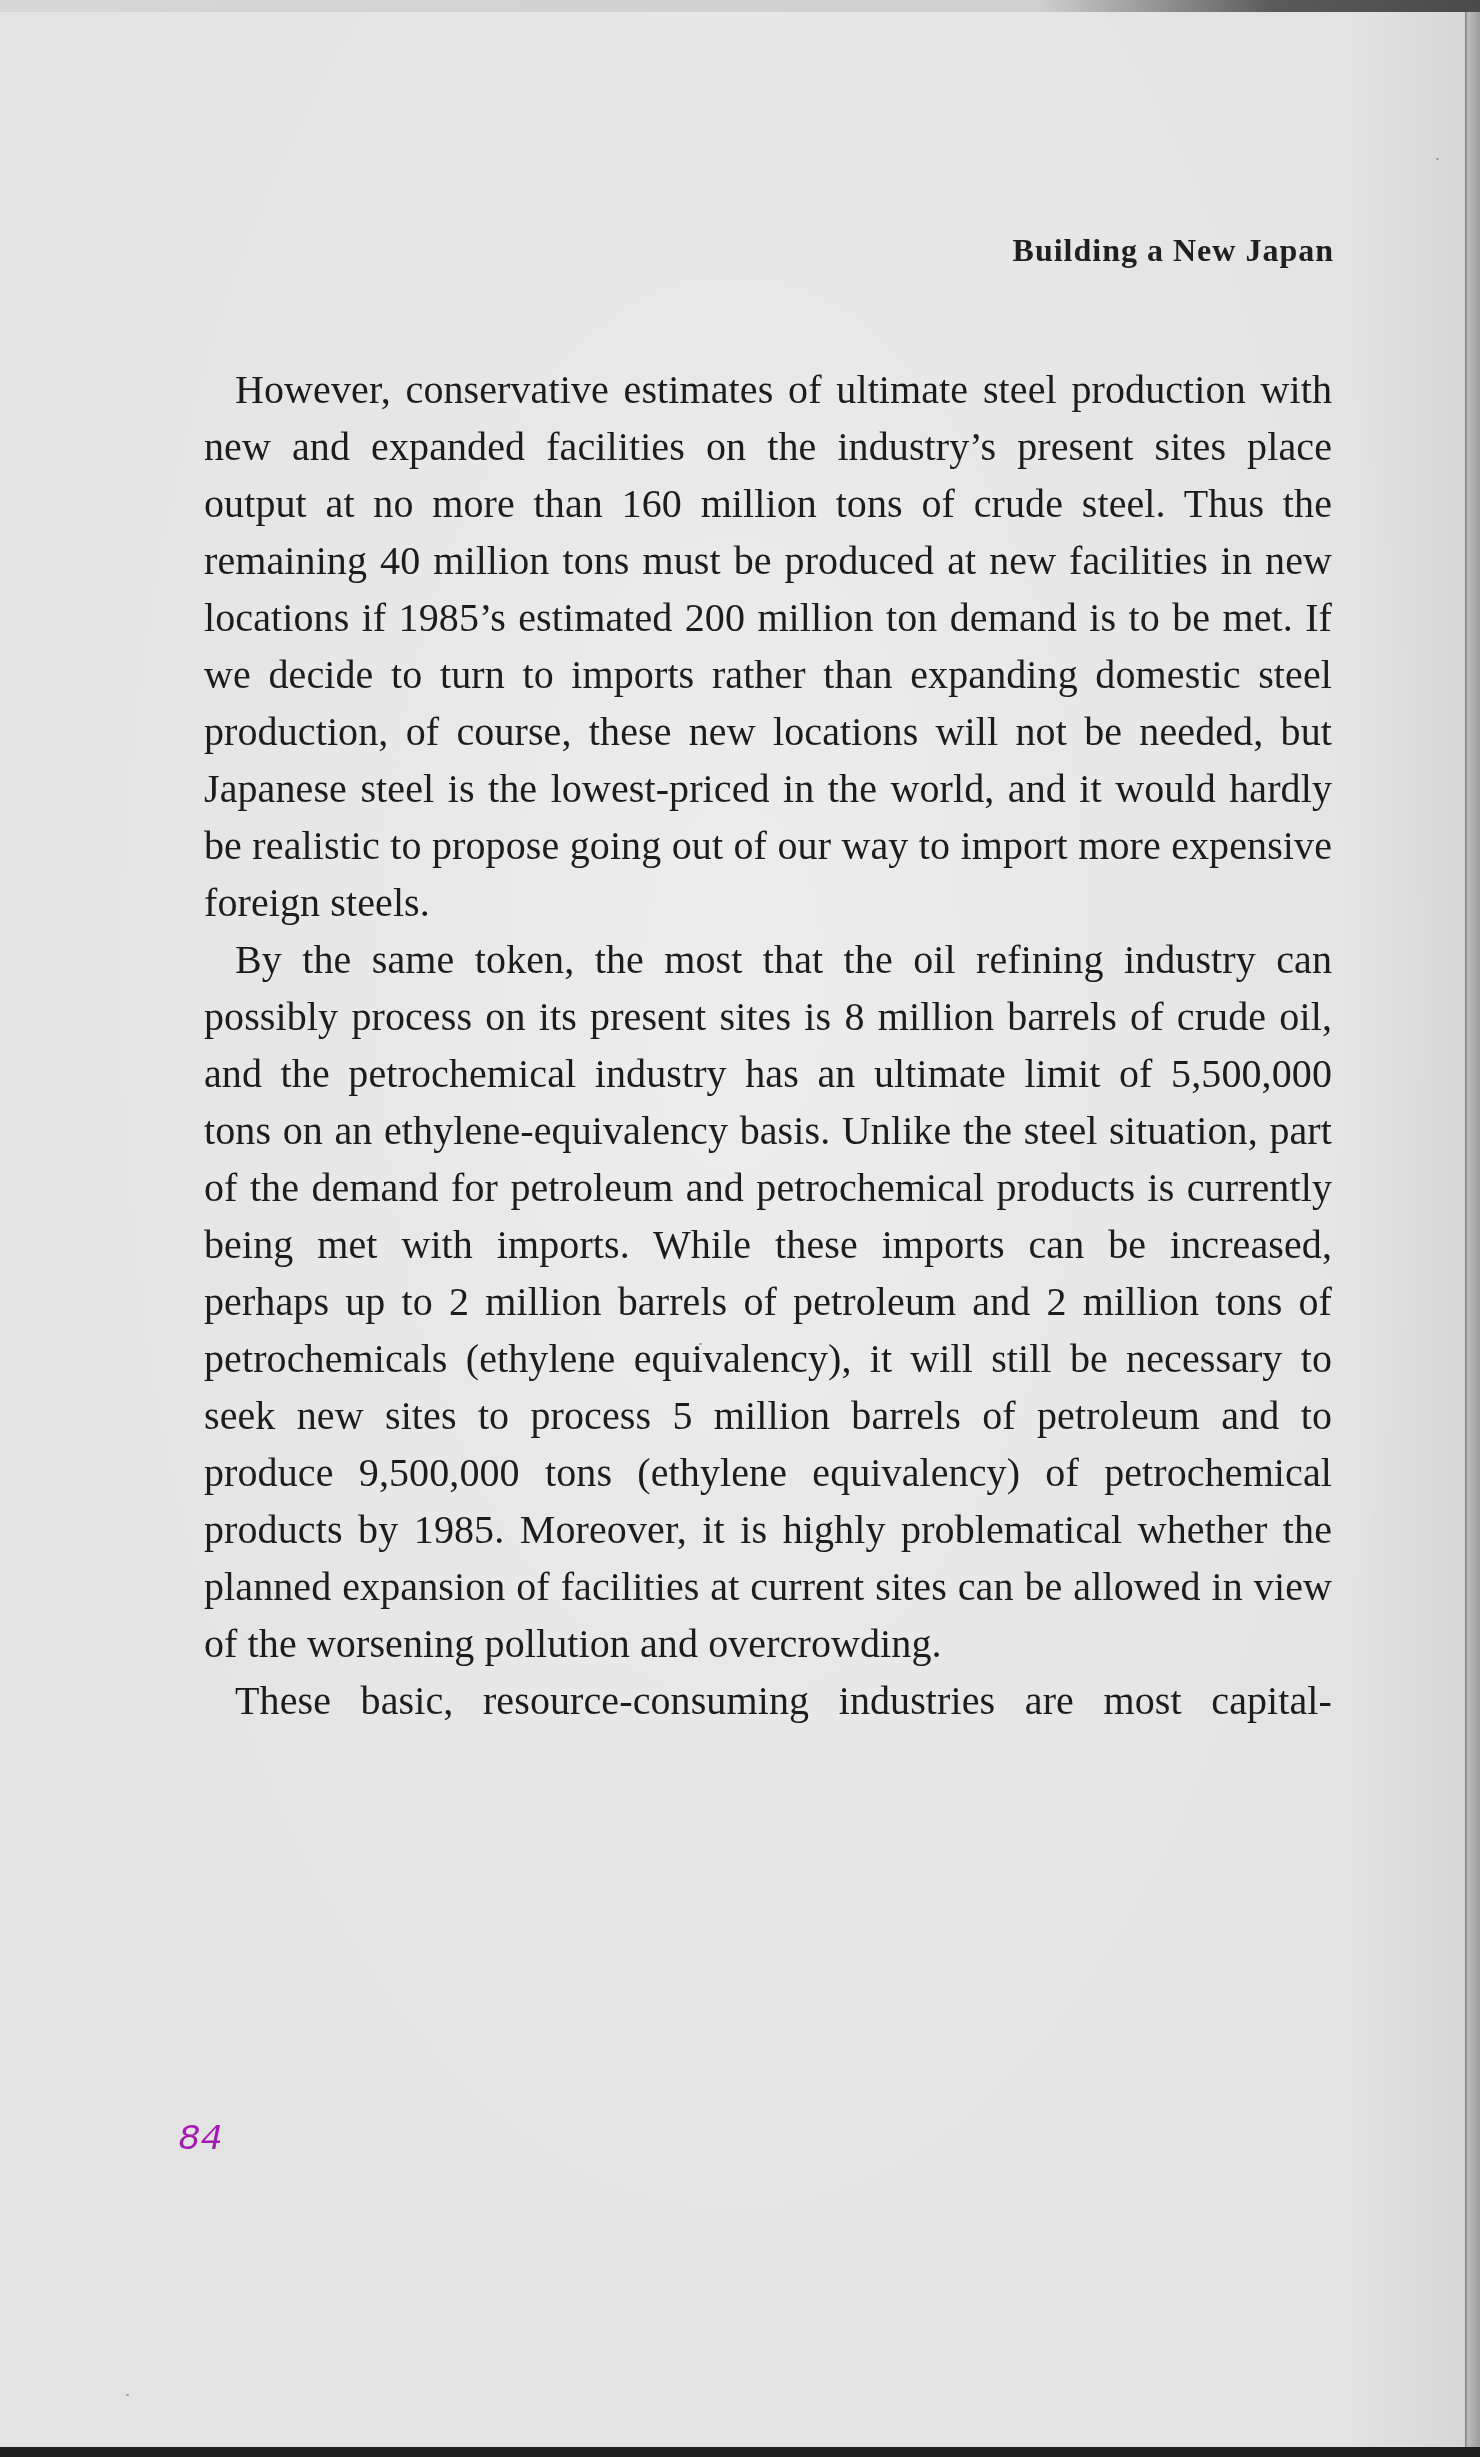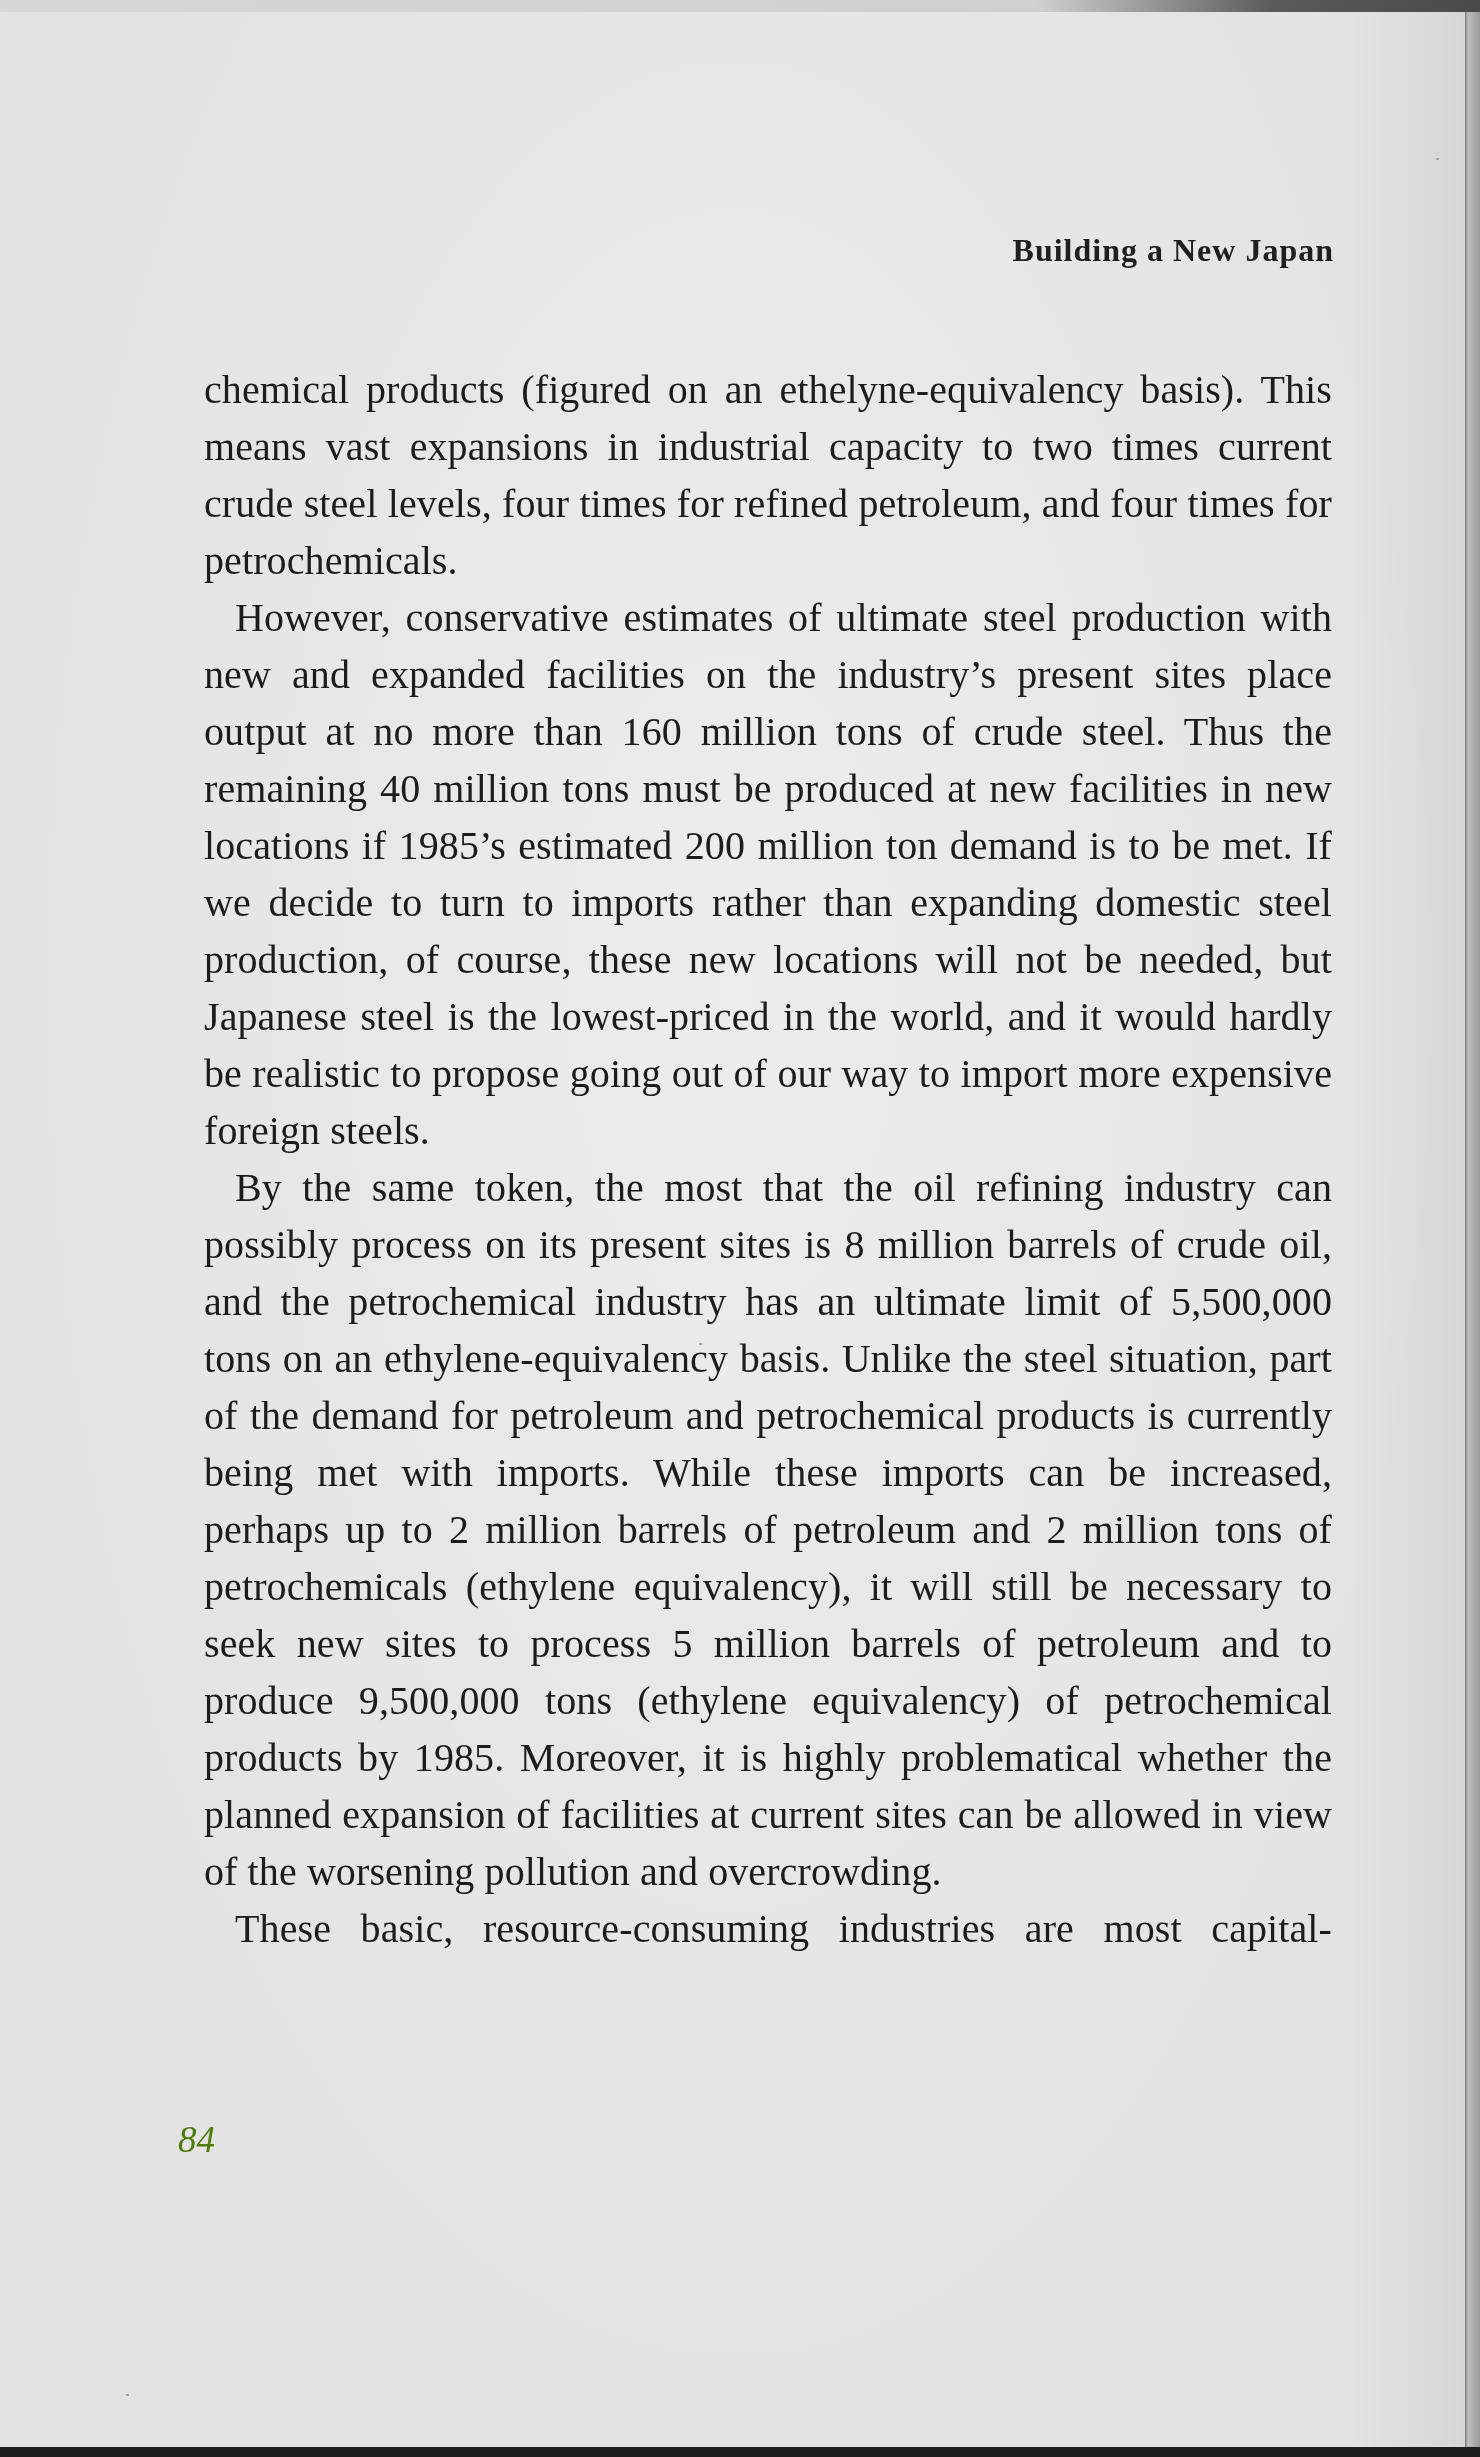--- a/index.html
+++ b/index.html
@@ -79,24 +79,24 @@
     .para.first {
       text-indent: 0;
     }
     .para.last {
       text-align-last: justify;
     }
     .folio {
       position: absolute;
       left: 178px;
       top: 2118px;
-      font-family: Liberation Serif, serif;
+      font-family: Liberation Mono, monospace;
       font-style: italic;
       font-size: 37px;
-      color: #4d7c0f;
+      color: #a21caf;
     }
     .speck {
       position: absolute;
       width: 2.9px;
       height: 2.9px;
       border-radius: 50%;
       background: #9a9a9a;
     }
   </style>
 </head>
@@ -106,21 +106,20 @@
 
 <div class="page">
   <span class="speck" style="left:1436px; top:146px;"></span>
   <span class="speck" style="left:126px; top:2382px;"></span>
   <span class="speck" style="left:699px; top:1331px;"></span>
 </div>
 
 <div class="running-head">Building a New Japan</div>
 
 <div class="body-text">
-  <p class="para first">chemical products (figured on an ethelyne-equivalency basis). This means vast expansions in industrial capacity to two times current crude steel levels, four times for refined petroleum, and four times for petrochemicals.</p>
   <p class="para">However, conservative estimates of ultimate steel production with new and expanded facilities on the industry’s present sites place output at no more than 160 million tons of crude steel. Thus the remaining 40 million tons must be produced at new facilities in new locations if 1985’s estimated 200 million ton demand is to be met. If we decide to turn to imports rather than expanding domestic steel production, of course, these new locations will not be needed, but Japanese steel is the lowest-priced in the world, and it would hardly be realistic to propose going out of our way to import more expensive foreign steels.</p>
   <p class="para">By the same token, the most that the oil refining industry can possibly process on its present sites is 8 million barrels of crude oil, and the petrochemical industry has an ultimate limit of 5,500,000 tons on an ethylene-equivalency basis. Unlike the steel situation, part of the demand for petroleum and petro­chemical products is currently being met with imports. While these imports can be increased, perhaps up to 2 million barrels of petroleum and 2 million tons of petrochemicals (ethylene equivalency), it will still be necessary to seek new sites to process 5 million barrels of petroleum and to produce 9,500,000 tons (ethylene equivalency) of petrochemical products by 1985. Moreover, it is highly problematical whether the planned ex­pansion of facilities at current sites can be allowed in view of the worsening pollution and overcrowding.</p>
   <p class="para last">These basic, resource-consuming industries are most capital-</p>
 </div>
 
 <div class="folio">84</div>
 
 <div class="right-edge"></div>
 <div class="bottom-edge"></div>
 

